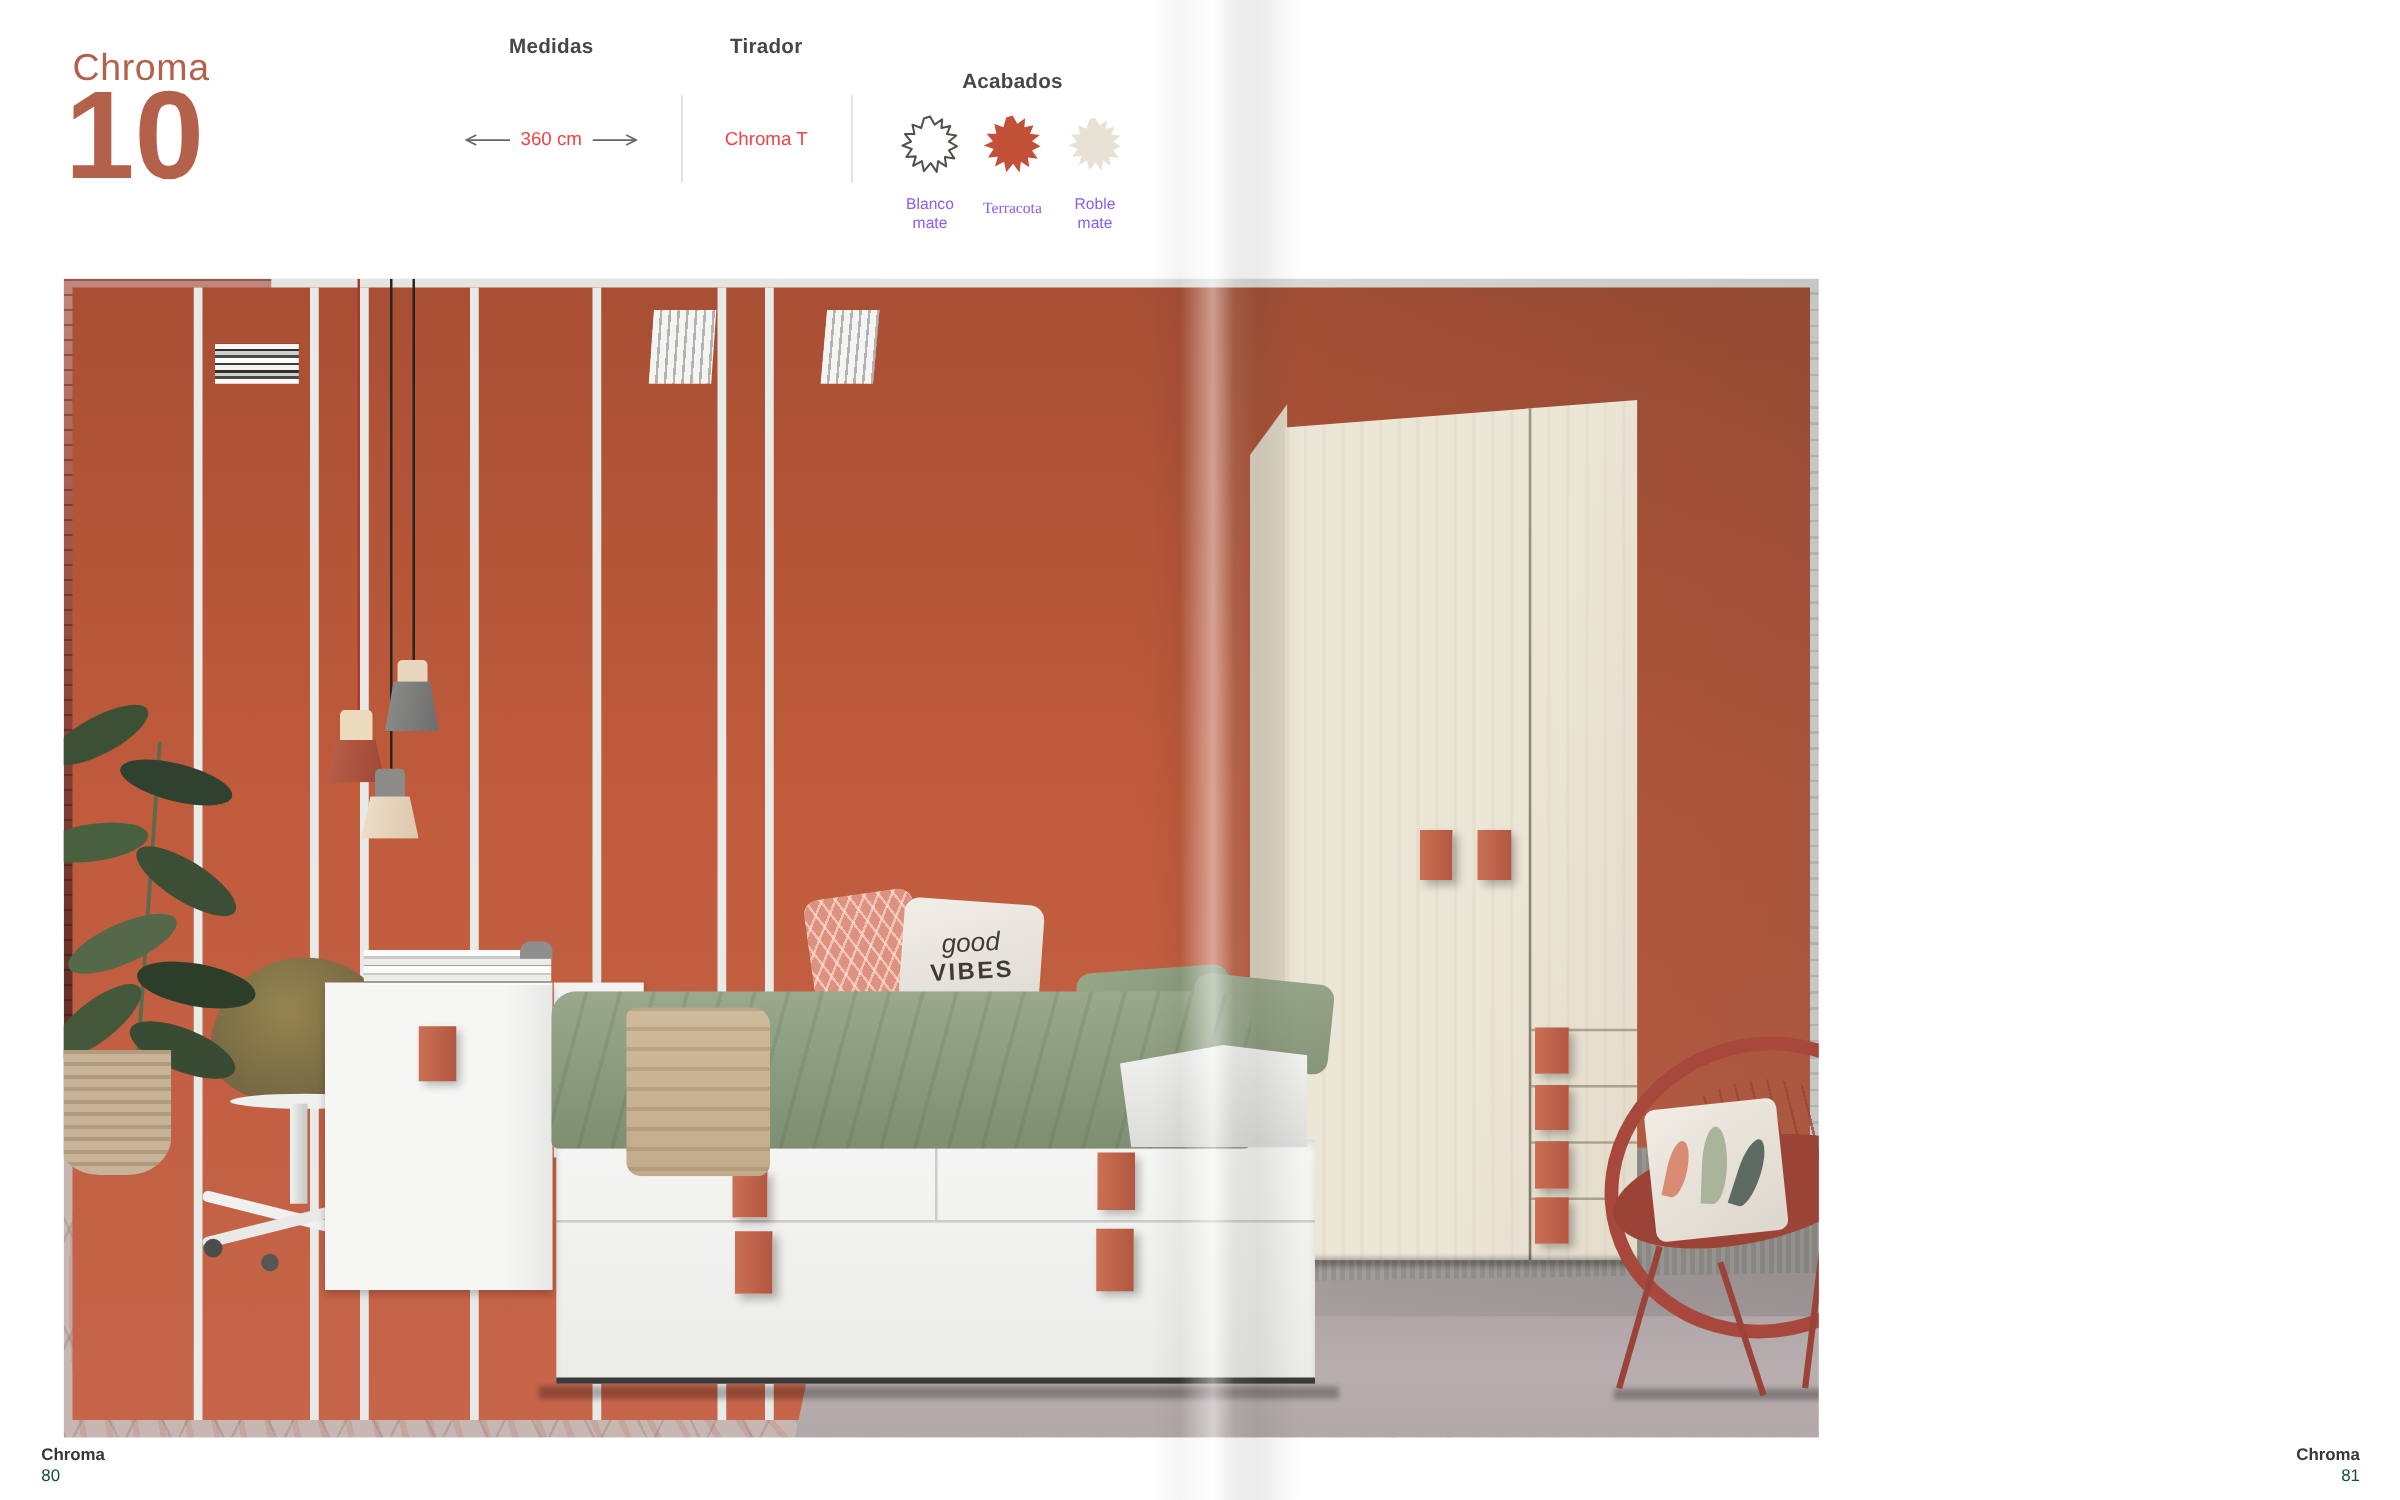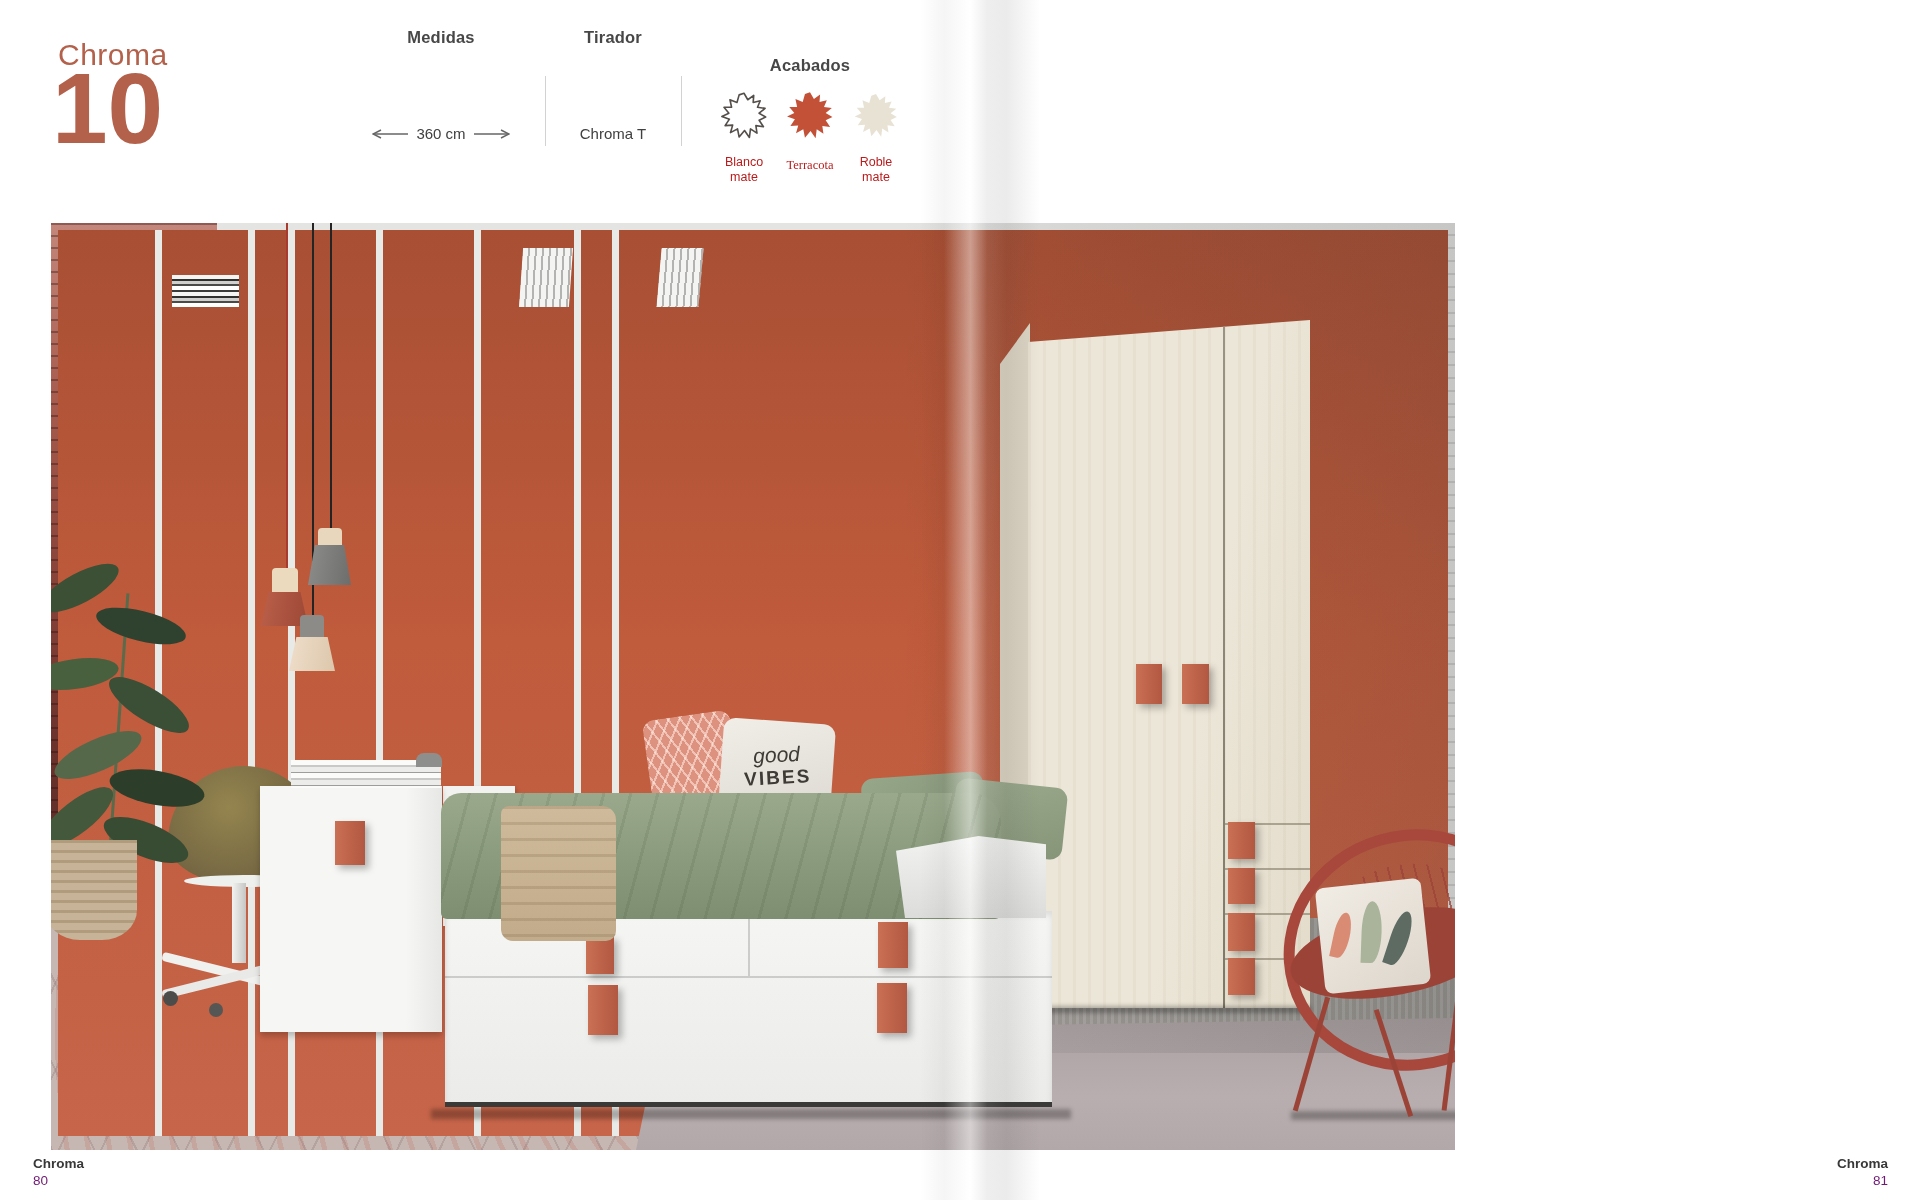--- a/index.html
+++ b/index.html
@@ -4,29 +4,29 @@
 <style>
   html,body{margin:0;padding:0;background:#ffffff;}
   body{width:1920px;height:1200px;position:relative;overflow:hidden;
        font-family:"Liberation Sans", sans-serif;}
   .abs{position:absolute;}
   
   .brand-title{position:absolute;left:58px;top:38px;font-size:30px;color:#b4614b;letter-spacing:.5px;}
   .brand-number{position:absolute;left:52px;top:58px;font-size:100px;font-weight:bold;color:#b4614b;line-height:1;}
   .spec{position:absolute;top:28px;text-align:center;color:#474747;}
   .spec h3{margin:0;font-size:16.5px;font-weight:bold;letter-spacing:.2px;color:#474747;}
-  .spec .value{margin-top:78px;font-size:15px;color:#404040;display:flex;align-items:center;justify-content:center;gap:8px;}
+  .spec .value{margin-top:56px;font-size:15px;color:#ef4444;display:flex;align-items:center;justify-content:center;gap:8px;}
   .vdiv{position:absolute;top:76px;width:1px;height:70px;background:#d2d2d2;}
   .finishes{display:flex;width:198px;margin:14px auto 0;}
   .finish{width:66px;text-align:center;}
-  .finish .lbl{margin-top:6px;font-size:12.5px;line-height:1.18;color:#b91c1c;}
+  .finish .lbl{margin-top:6px;font-size:12.5px;line-height:1.18;color:#8b5cf6;}
   
   .footer{position:absolute;top:1156px;font-size:13.5px;line-height:1.25;}
   .footer .b{font-weight:bold;color:#383838;}
-  .footer .n{color:#701a75;}
+  .footer .n{color:#14532d;}
   
   #photo{position:absolute;left:51px;top:223px;width:1404px;height:927px;overflow:hidden;background:#e2e3e1;}
   .wall-white{left:0;top:0;width:1404px;height:700px;
      background:repeating-linear-gradient(180deg,#e4e5e3 0 11px,#cbccca 11px 13px);}
   .wall-red{left:0;top:0;width:166px;height:697px;
      background:
        repeating-linear-gradient(180deg,rgba(40,10,8,.35) 0 2px,rgba(0,0,0,0) 2px 12px),
        linear-gradient(180deg,#c4877b 0%,#a75c4e 25%,#8a443a 50%,#6b332c 75%,#572a25 100%);}
   .wall-shade{left:850px;top:0;width:554px;height:830px;z-index:6;
      background:linear-gradient(90deg,rgba(50,50,50,0) 0%,rgba(50,50,50,.08) 30%,rgba(50,50,50,.17) 100%);}

